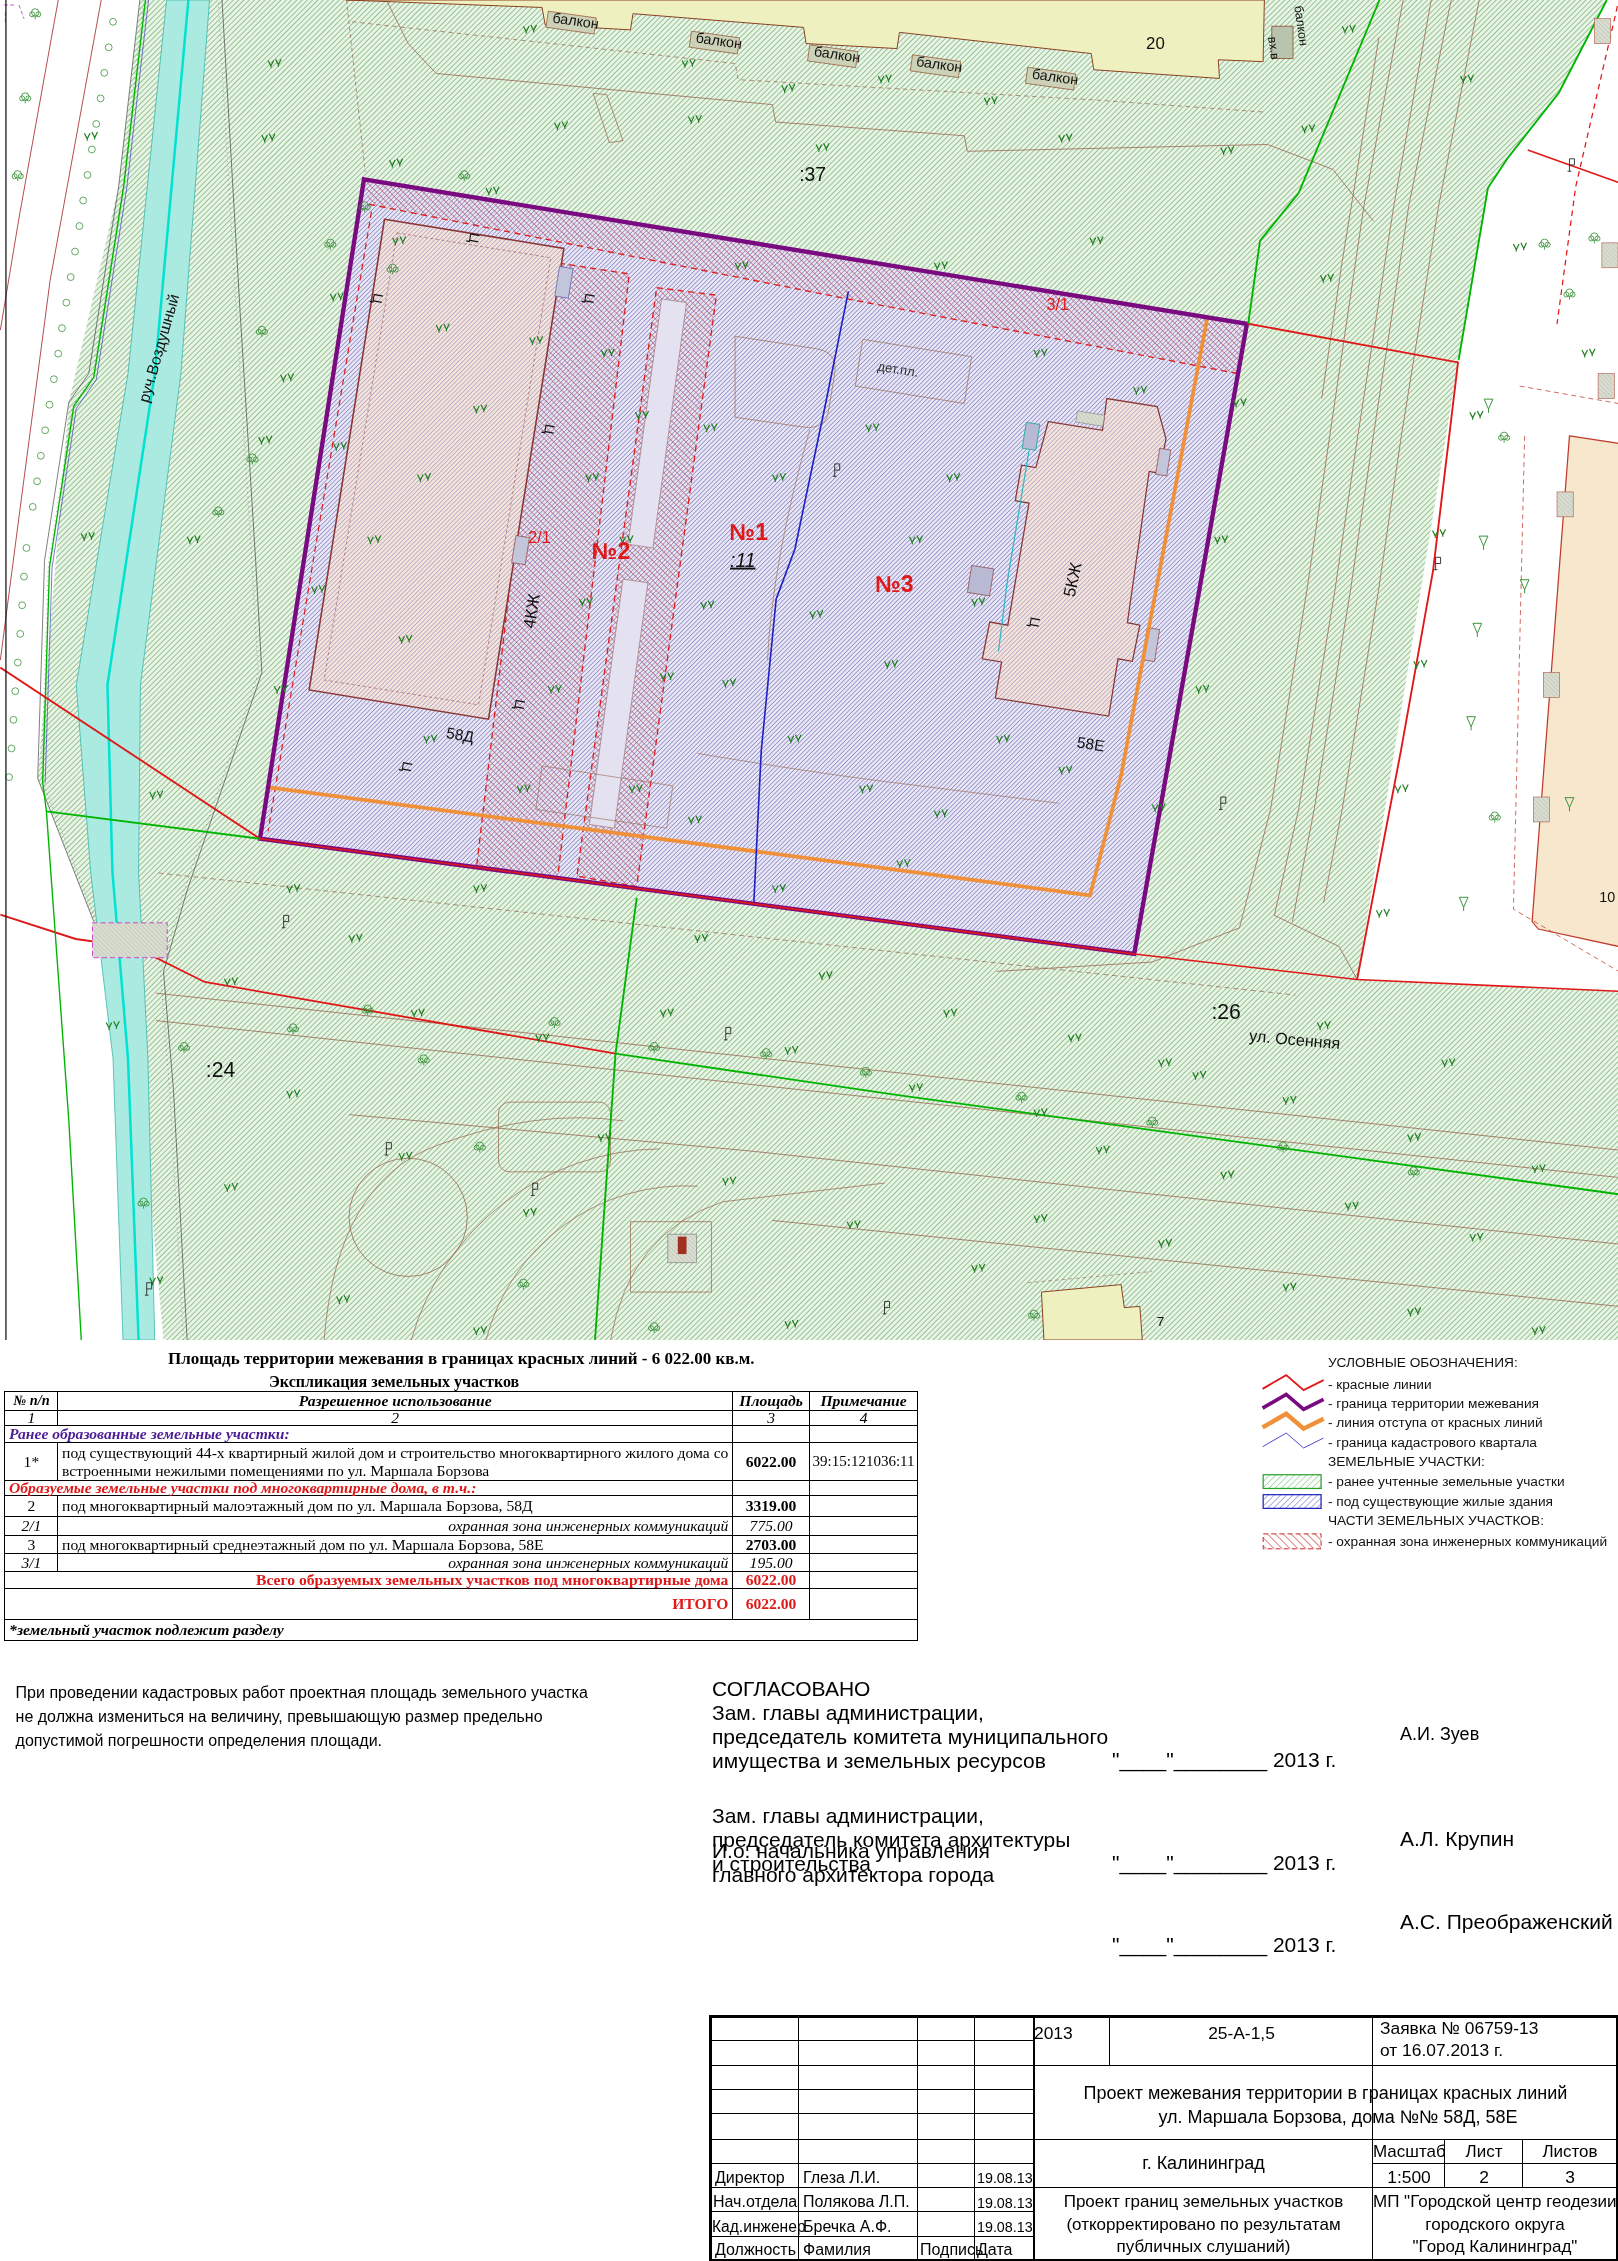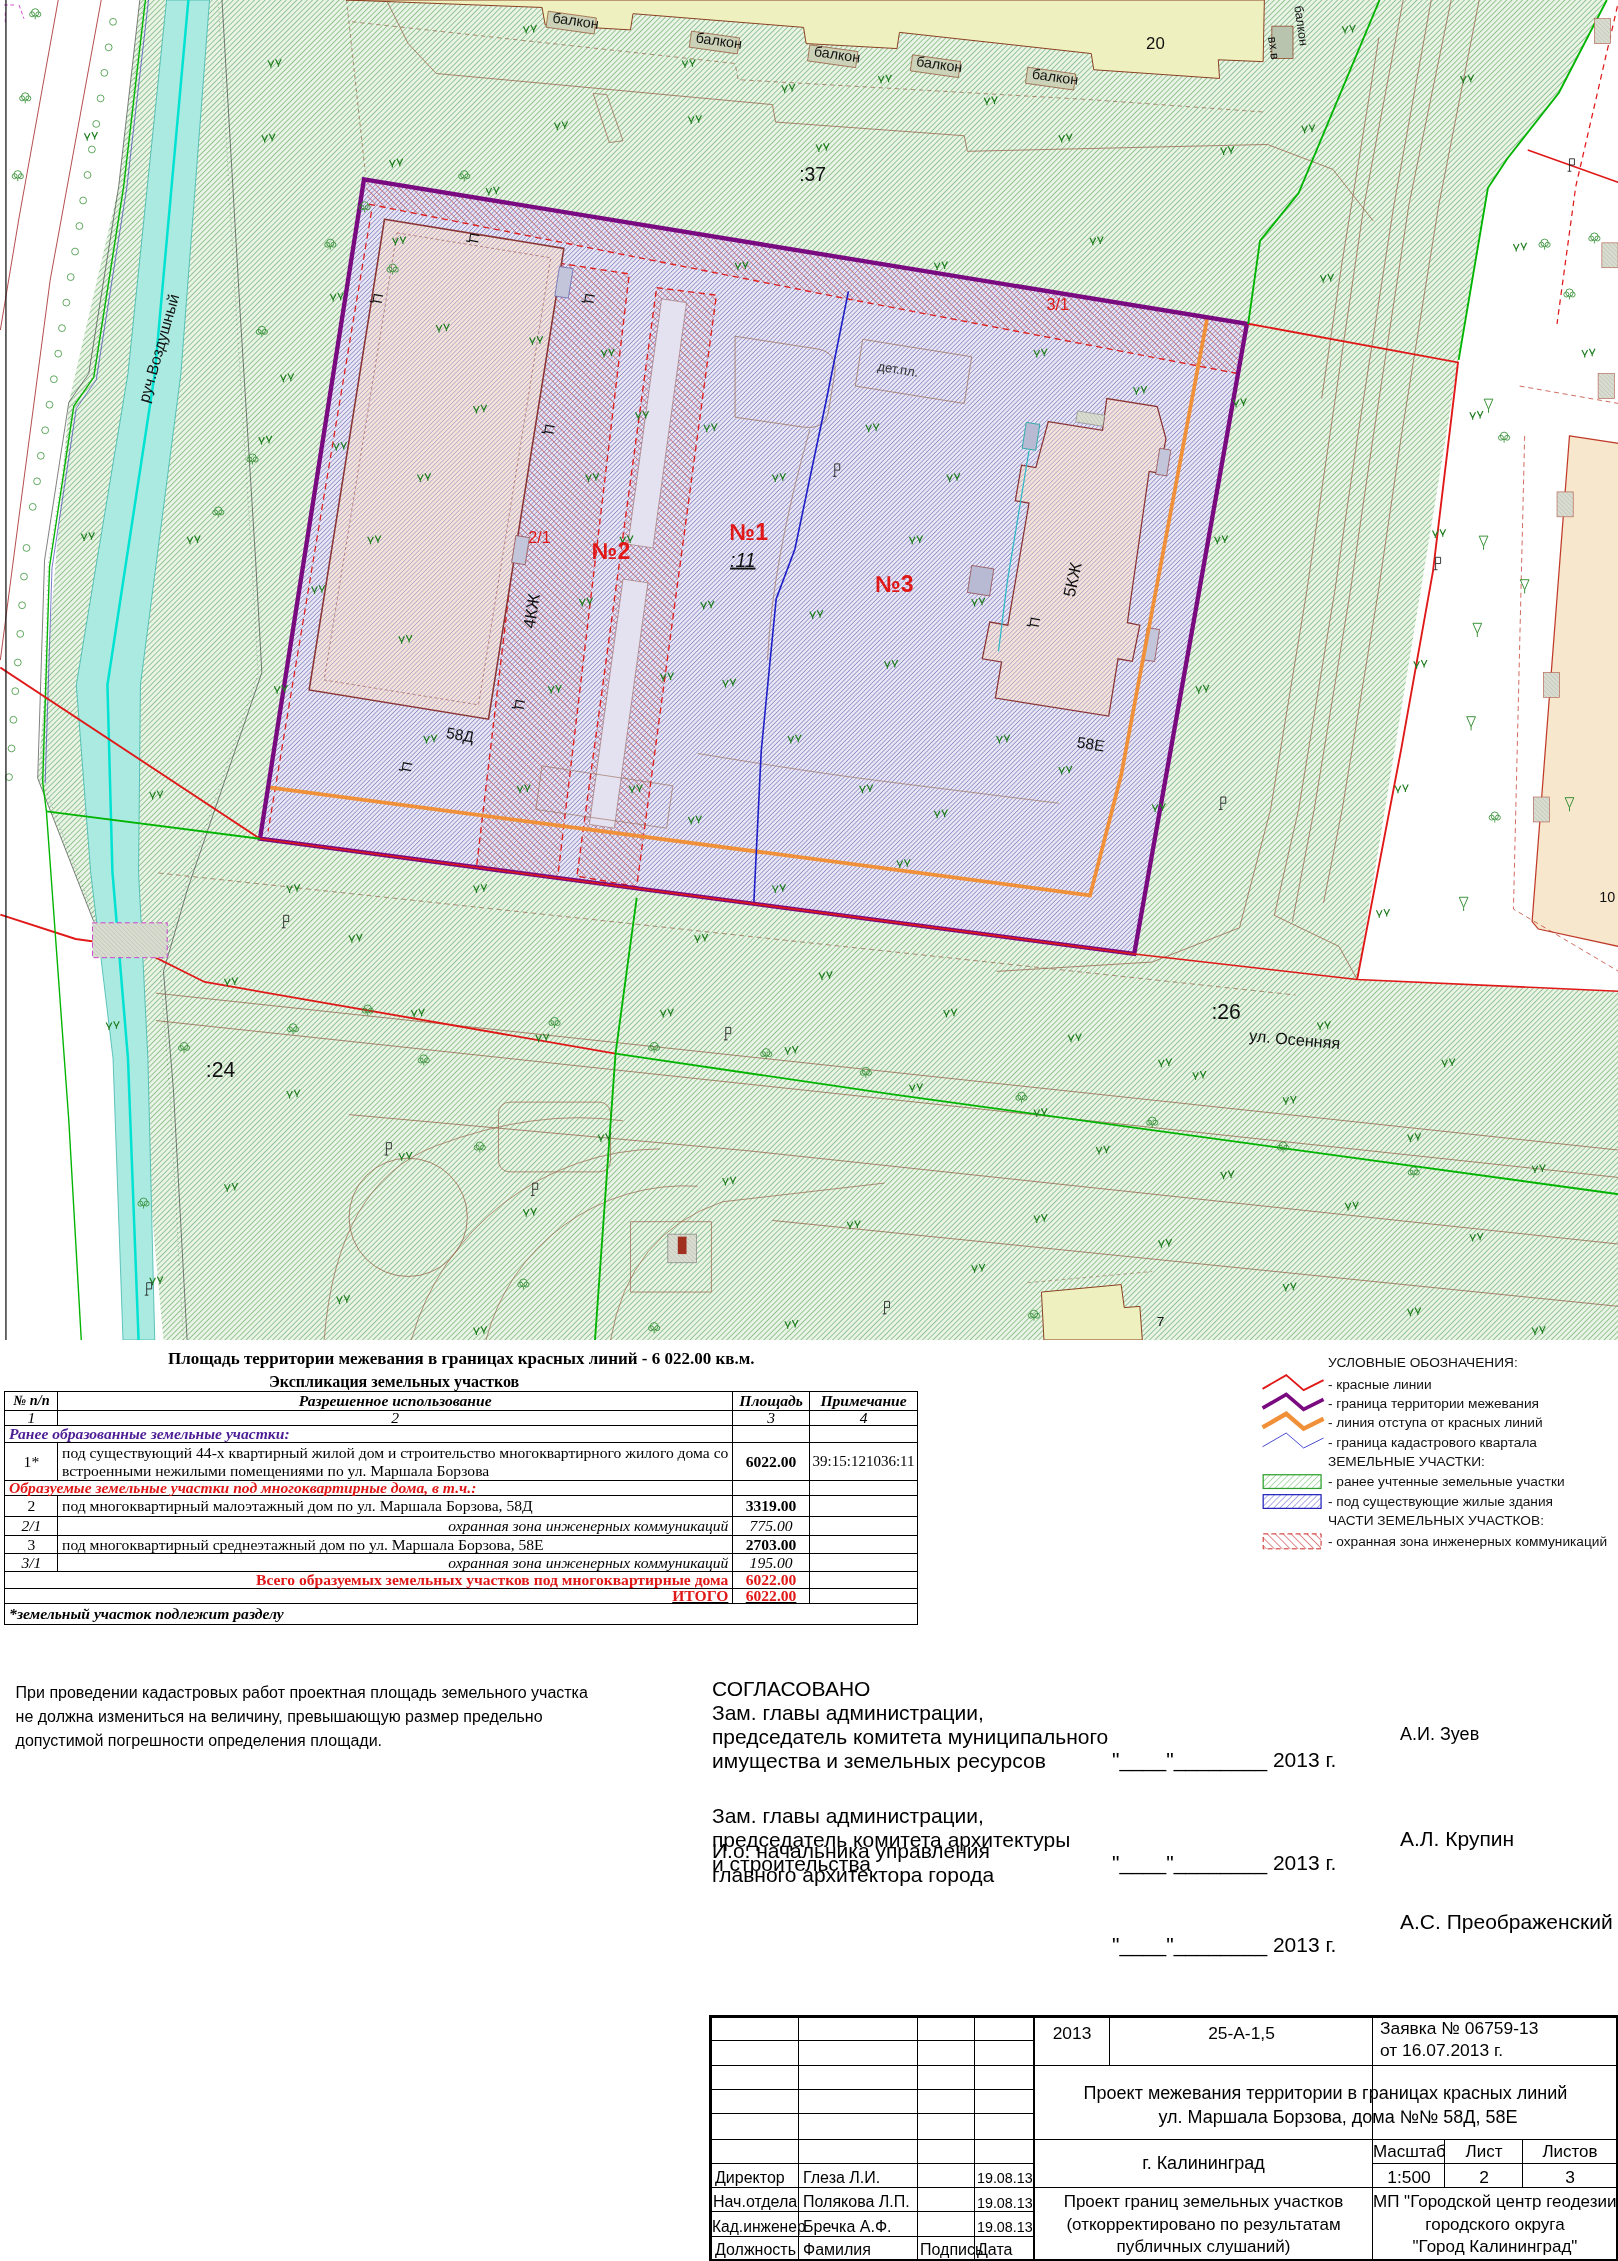--- a/index.html
+++ b/index.html
@@ -537,21 +537,21 @@
 <td style="border:1.2px solid #000;text-align:center;font-style:italic;">3/1</td>
 <td style="border:1.2px solid #000;text-align:right;font-style:italic;">охранная зона инженерных коммуникаций</td>
 <td style="border:1.2px solid #000;text-align:center;font-style:italic;">195.00</td>
 <td style="border:1.2px solid #000;"></td>
 </tr>
 <tr style="height:17.4px;">
 <td colspan="2" style="border:1.2px solid #000;text-align:right;color:#e01818;font-weight:bold;">Всего образуемых земельных участков под многоквартирные дома</td>
 <td style="border:1.2px solid #000;text-align:center;color:#e01818;font-weight:bold;">6022.00</td>
 <td style="border:1.2px solid #000;"></td>
 </tr>
-<tr style="height:15px;text-decoration:underline;">
+<tr style="height:31px;">
 <td colspan="2" style="border:1.2px solid #000;text-align:right;color:#e01818;font-weight:bold;">ИТОГО</td>
 <td style="border:1.2px solid #000;text-align:center;color:#e01818;font-weight:bold;">6022.00</td>
 <td style="border:1.2px solid #000;"></td>
 </tr>
 <tr style="height:20.6px;">
 <td colspan="4" style="border:1.2px solid #000;font-style:italic;font-weight:bold;">*земельный участок подлежит разделу</td>
 </tr>
 </tbody>
   </table>
 
@@ -615,21 +615,21 @@
 <div class="tb-line" style="left:1373px;top:2163px;width:244px;height:1.2px"></div>
 <div class="tb-line" style="left:1034px;top:2187px;width:583px;height:1.2px"></div>
 <div class="tb-line" style="left:798px;top:2016px;width:1.2px;height:243px"></div>
 <div class="tb-line" style="left:917px;top:2016px;width:1.2px;height:243px"></div>
 <div class="tb-line" style="left:974px;top:2016px;width:1.2px;height:243px"></div>
 <div class="tb-line" style="left:1033px;top:2016px;width:1.9px;height:243px"></div>
 <div class="tb-line" style="left:1109px;top:2016px;width:1.2px;height:50px"></div>
 <div class="tb-line" style="left:1372px;top:2016px;width:1.2px;height:243px"></div>
 <div class="tb-line" style="left:1444px;top:2139px;width:1.2px;height:48px"></div>
 <div class="tb-line" style="left:1522px;top:2139px;width:1.2px;height:48px"></div>
-<div class="tb-txt" style="left:1034px;top:2023px;font-size:17.4px;width:76px;text-align:center;">2013</div>
+<div class="tb-txt" style="left:1034px;top:2023px;font-size:17.4px;width:76px;">2013</div>
 <div class="tb-txt" style="left:1110px;top:2023px;font-size:17.4px;width:263px;text-align:center;">25-А-1,5</div>
 <div class="tb-txt" style="left:1380px;top:2018px;font-size:17.4px;">Заявка № 06759-13</div>
 <div class="tb-txt" style="left:1380px;top:2040px;font-size:17.4px;">от 16.07.2013 г.</div>
 <div class="tb-txt" style="left:1034px;top:2083px;font-size:18px;width:583px;text-align:center;">Проект межевания территории в границах красных линий</div>
 <div class="tb-txt" style="left:1034px;top:2107px;font-size:18px;width:608px;text-align:center;">ул. Маршала Борзова, дома №№ 58Д, 58Е</div>
 <div class="tb-txt" style="left:1034px;top:2153px;font-size:18px;width:339px;text-align:center;">г. Калининград</div>
 <div class="tb-txt" style="left:1373px;top:2142px;font-size:17px;width:72px;text-align:center;">Масштаб</div>
 <div class="tb-txt" style="left:1445px;top:2142px;font-size:17px;width:78px;text-align:center;">Лист</div>
 <div class="tb-txt" style="left:1523px;top:2142px;font-size:17px;width:94px;text-align:center;">Листов</div>
 <div class="tb-txt" style="left:1373px;top:2167px;font-size:17.4px;width:72px;text-align:center;">1:500</div>

